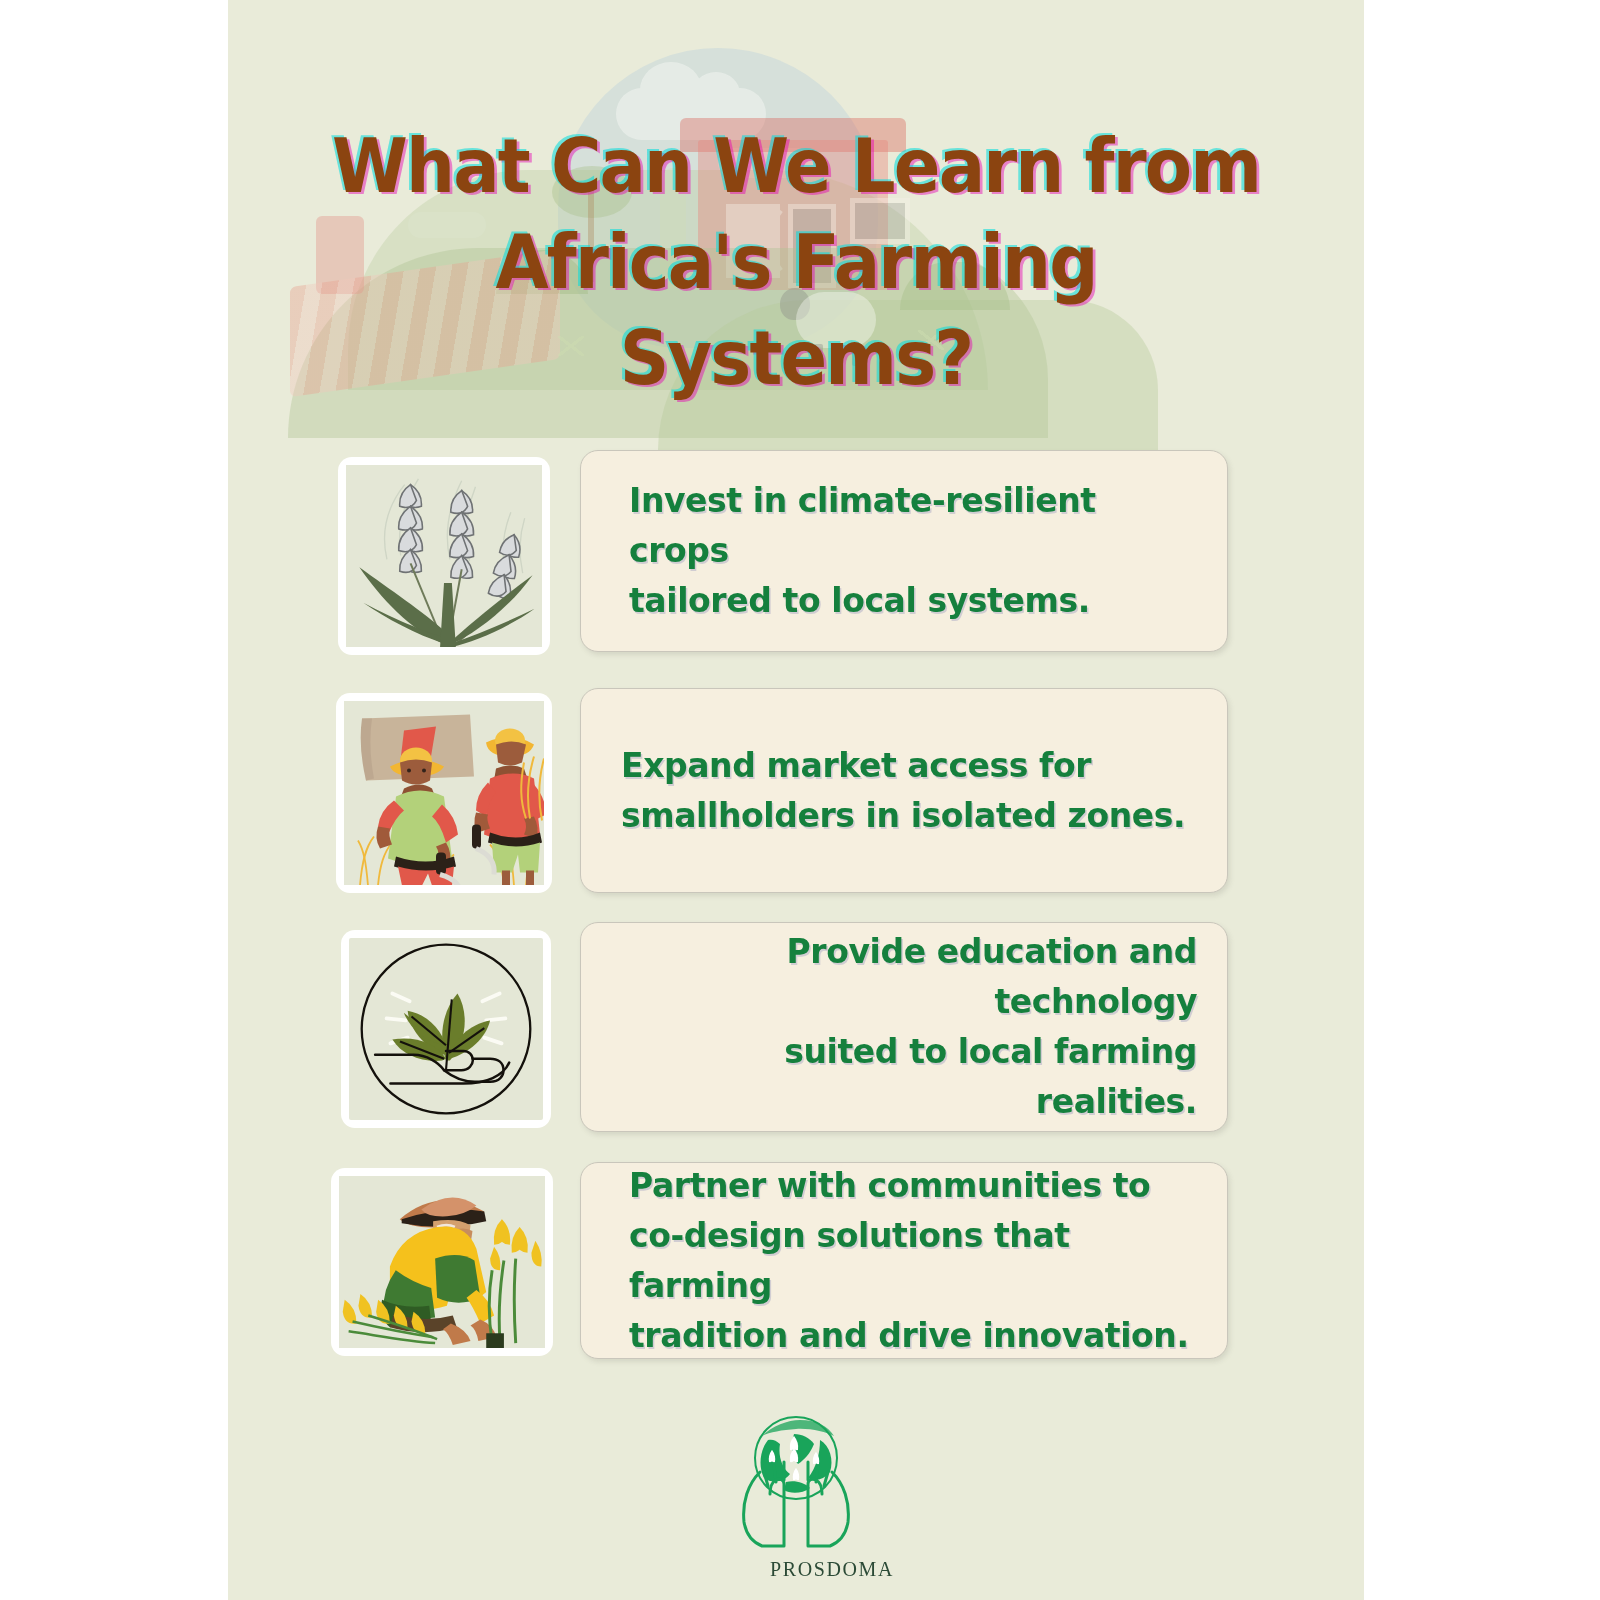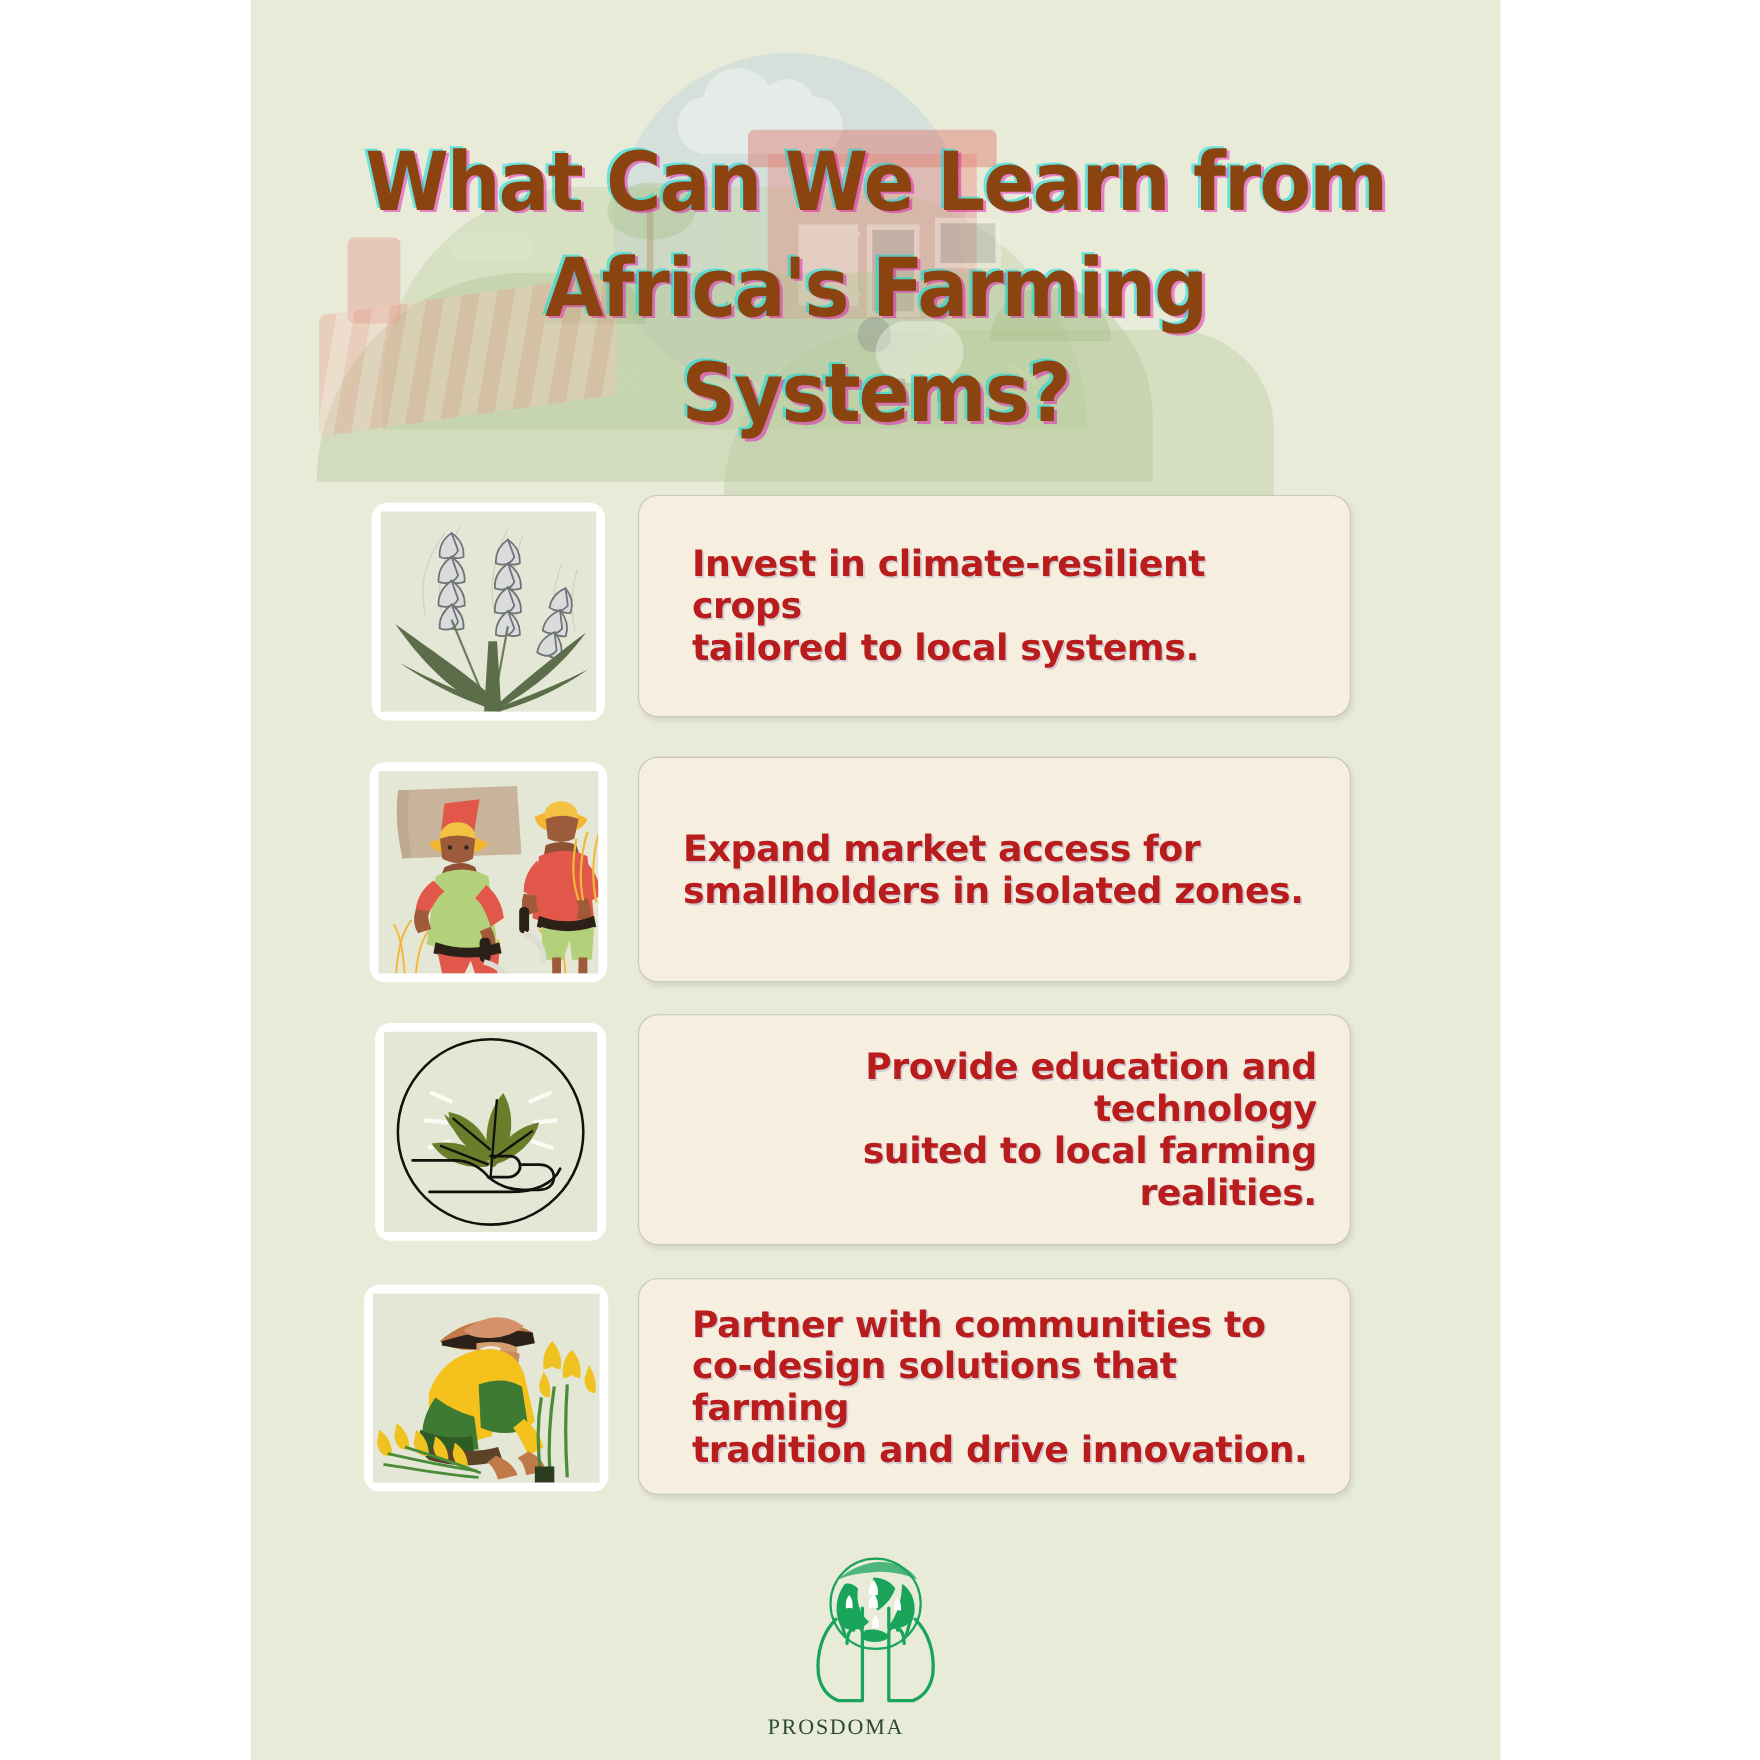--- a/index.html
+++ b/index.html
@@ -261,35 +261,35 @@
   }
   .c1 { top: 5px;  height: 202px; }
   .c2 { top: 3px;  height: 205px; }
   .c3 { top: 2px;  height: 210px; }
   .c4 { top: 2px;  height: 197px; }
 
   .card-text {
     font-family: "DejaVu Sans", sans-serif;
     font-weight: bold;
     font-size: 33px;
-    line-height: 38px;
-    color: #b91c1c;
+    line-height: 50px;
+    color: #15803d;
     letter-spacing: -0.4px;
     text-shadow: 1.5px 1.5px 0 rgba(150,150,190,0.38);
     white-space: pre-line;
   }
   .c1 .card-text, .c4 .card-text { padding-left: 8px; }
 
   
   #logo {
     position: absolute;
     left: 470px;
     top: 1410px;
     width: 196px;
-    text-align: left;
+    text-align: right;
   }
   #logo-name {
     font-family: "Liberation Serif", serif;
     font-size: 20px;
     letter-spacing: 1.6px;
     color: #2b4a36;
     margin-top: -6px;
   }
 </style>
 </head>

